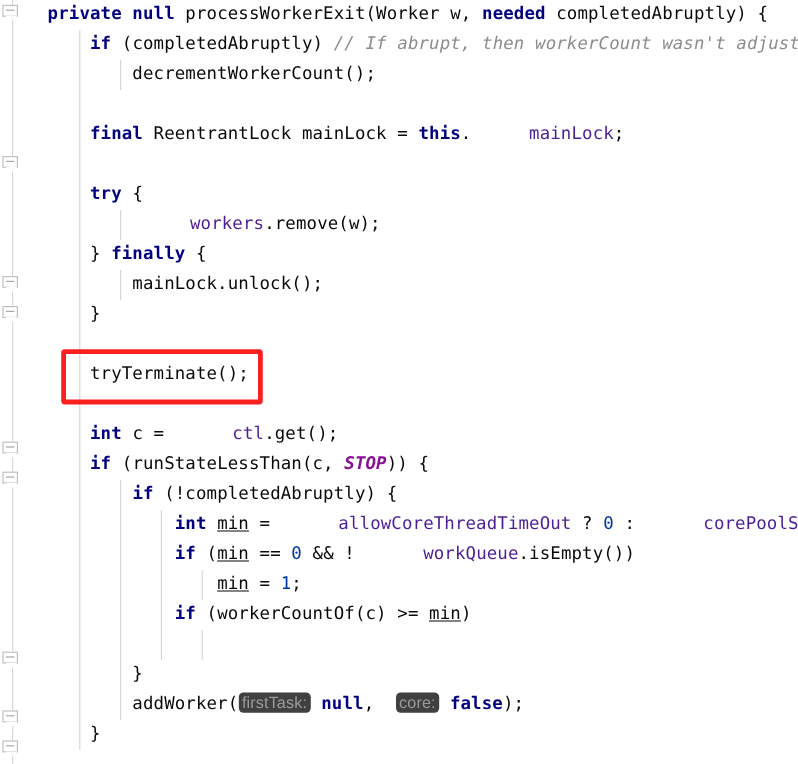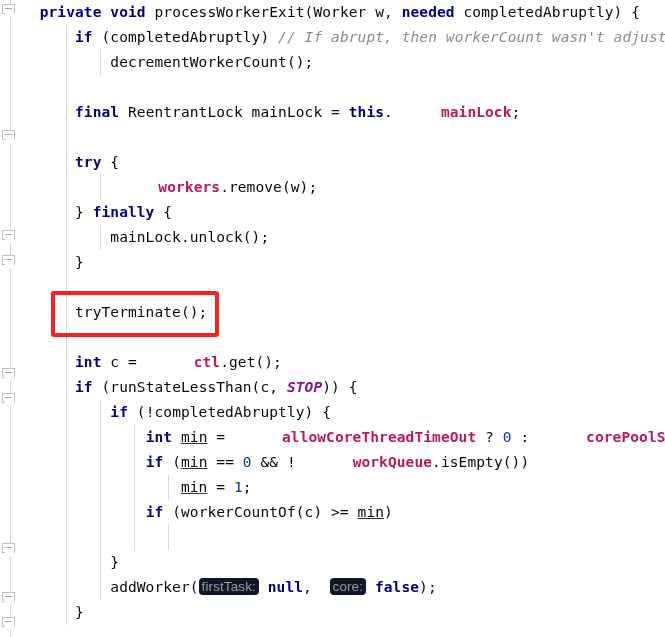--- a/index.html
+++ b/index.html
@@ -53,30 +53,30 @@
     font-size:14.5px;
     color:#080808;
     letter-spacing:0.1px;
   }
   .ind{
     position:absolute;top:0;width:1px;height:25px;background:#d8d8d8;
   }
   .txt{position:relative;display:inline-block;}
 
   .kw{color:#000080;font-weight:bold;}
-  .fld{color:#be185d;font-weight:bold;padding-left:48px;}
+  .fld{color:#4c1d95;font-weight:normal;padding-left:48px;}
   .sfld{color:#871094;font-weight:bold;font-style:italic;}
   .smeth{color:#080808;}
   .num{color:#0037a6;}
   .cmt{color:#8c8c8c;font-style:italic;}
   .loc{text-decoration:underline;text-decoration-color:#333;}
   .plain{color:#080808;}
   .hint{
     display:inline-block;
-    background:#0f172a;
+    background:#404040;
     color:#9a9a9a;
     border-radius:4px;
     padding:0 3px;
     font-size:13.5px;
     font-family:"Liberation Sans",sans-serif;
     line-height:17px;
     vertical-align:1px;
   }
 
   
@@ -140,21 +140,21 @@
         </div>
         <div class="fold-marker" style="top: 617px;">
           <div class="box"></div>
           <div class="minus"></div>
           <div class="tip"></div>
         </div>
       </div>
   </div>
 
   <div id="code">
-      <div class="line"><span class="txt"><span class="plain">  </span><span class="kw">private void </span><span class="plain">processWorkerExit(Worker w, </span><span class="kw">needed</span><span class="plain"> completedAbruptly) {</span></span></div>
+      <div class="line"><span class="txt"><span class="plain">  </span><span class="kw">private null </span><span class="plain">processWorkerExit(Worker w, </span><span class="kw">needed</span><span class="plain"> completedAbruptly) {</span></span></div>
       <div class="line"><div class="ind" style="left: 44px;"></div><span class="txt"><span class="plain">      </span><span class="kw">if</span><span class="plain"> (completedAbruptly) </span><span class="cmt">// If abrupt, then workerCount wasn't adjusted</span></span></div>
       <div class="line"><div class="ind" style="left: 44px;"></div><div class="ind" style="left: 78px;"></div><span class="txt"><span class="plain">          decrementWorkerCount();</span></span></div>
       <div class="line"><div class="ind" style="left: 44px;"></div><span class="txt"><span class="plain"></span></span></div>
       <div class="line"><div class="ind" style="left: 44px;"></div><span class="txt"><span class="plain">      </span><span class="kw">final</span><span class="plain"> ReentrantLock mainLock = </span><span class="kw">this</span><span class="plain">.</span><span class="fld">mainLock</span><span class="plain">;</span></span></div>
       <div class="line"><div class="ind" style="left: 44px;"></div></div>
       <div class="line"><div class="ind" style="left: 44px;"></div><span class="txt"><span class="plain">      </span><span class="kw">try</span><span class="plain"> {</span></span></div>
       <div class="line"><div class="ind" style="left: 44px;"></div><div class="ind" style="left: 78px;"></div><span class="txt"><span class="plain">          </span><span class="fld">workers</span><span class="plain">.remove(w);</span></span></div>
       <div class="line"><div class="ind" style="left: 44px;"></div><span class="txt"><span class="plain">      } </span><span class="kw">finally</span><span class="plain"> {</span></span></div>
       <div class="line"><div class="ind" style="left: 44px;"></div><div class="ind" style="left: 78px;"></div><span class="txt"><span class="plain">          mainLock.unlock();</span></span></div>
       <div class="line"><div class="ind" style="left: 44px;"></div><span class="txt"><span class="plain">      }</span></span></div>

